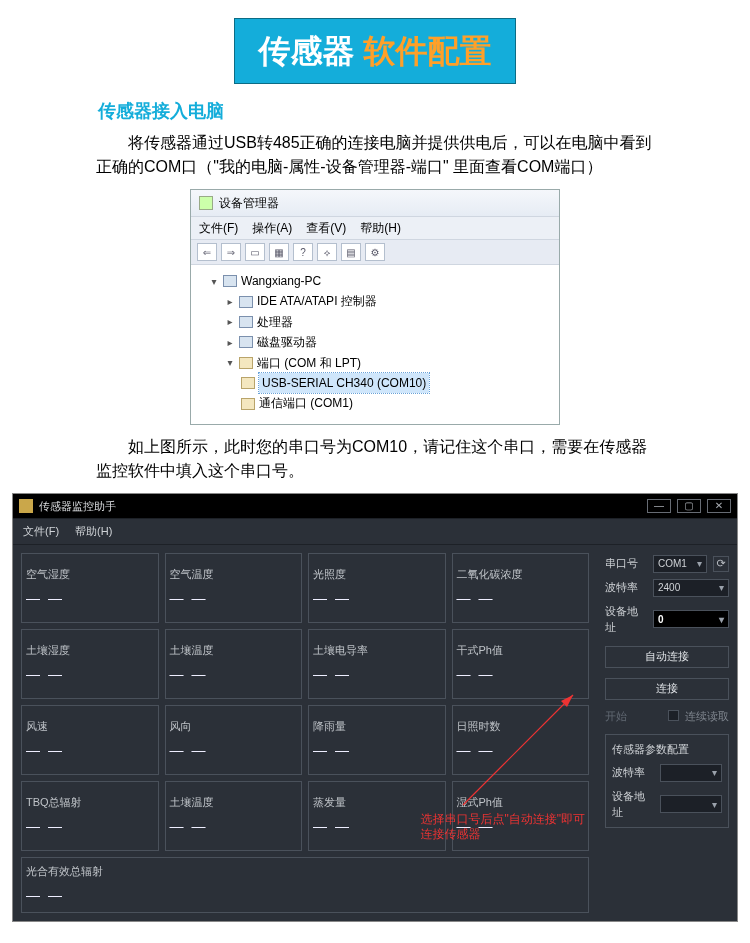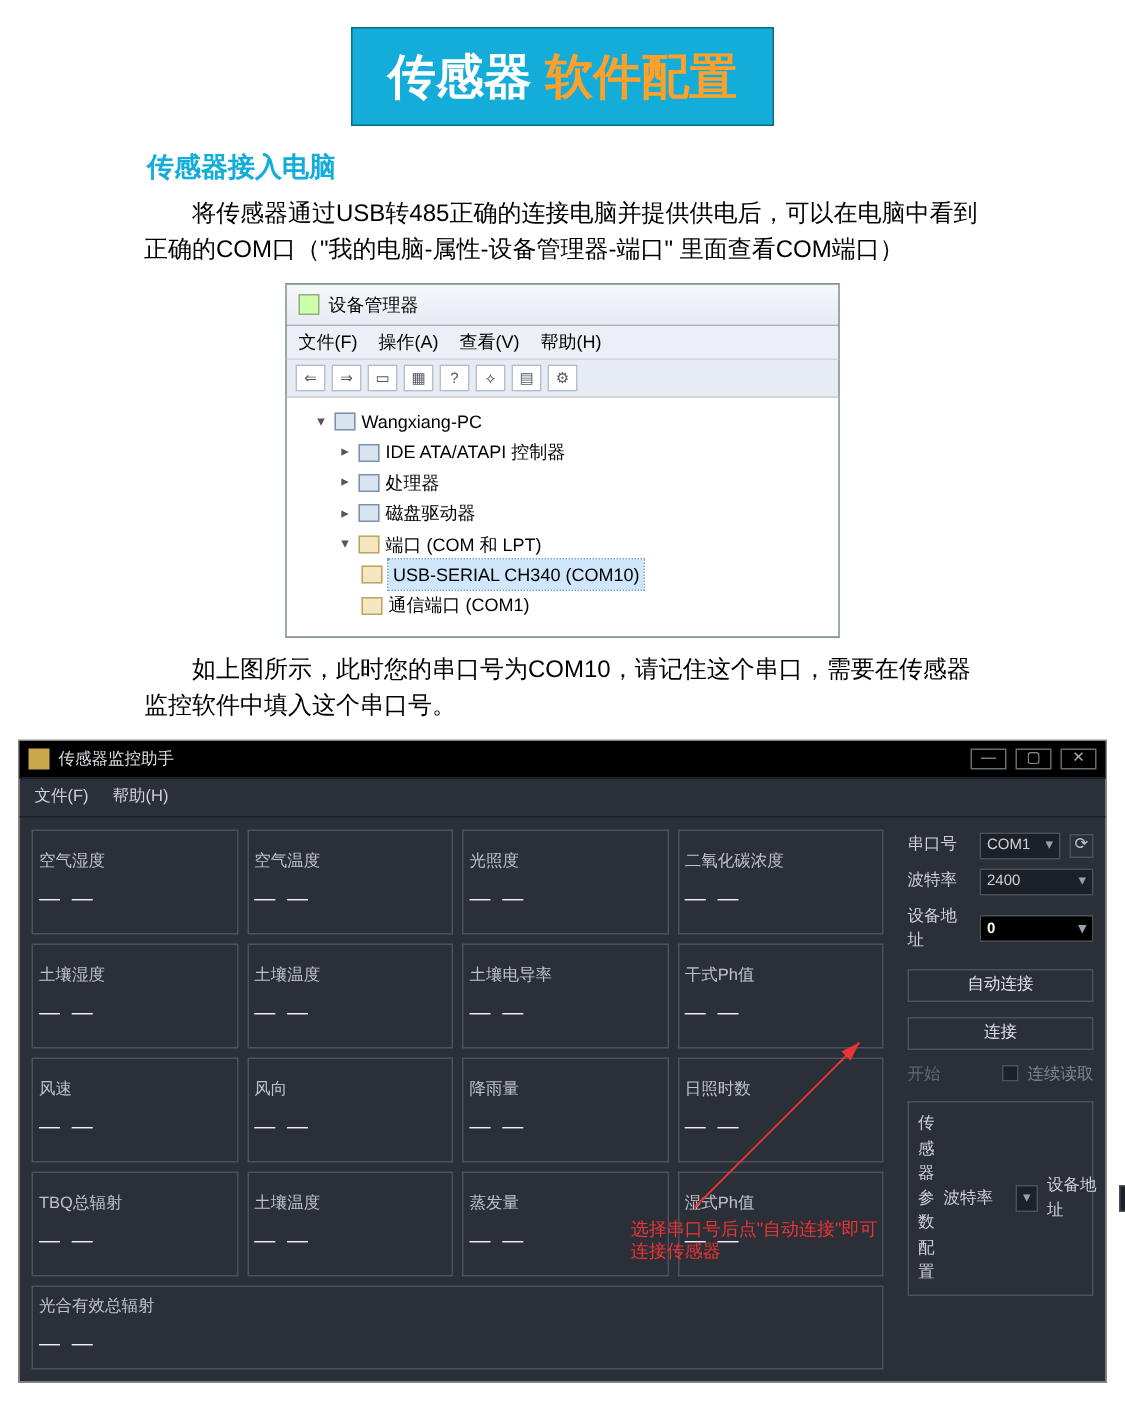--- a/index.html
+++ b/index.html
@@ -111,21 +111,21 @@
   .side { width:140px; padding:10px 8px 8px 8px; display:flex; flex-direction:column; gap:6px; }
   .srow { display:flex; align-items:center; gap:6px; }
   .slab { width:42px; color:#cfd2d6; }
   .sel-box { flex:1; height:18px; background:#1c2027; border:1px solid #4a515b; color:#cfd2d6; display:flex; align-items:center; justify-content:space-between; padding:0 4px; font-size:10px; }
   .sel-box.dark { background:#000; color:#fff; font-weight:bold; }
   .caret { color:#9aa1ab; }
   .sbtn { height:22px; border:1px solid #4a515b; display:flex; align-items:center; justify-content:center; color:#dfe2e6; margin-top:4px; }
   .chkrow { display:flex; align-items:center; gap:6px; color:#7f858e; margin-top:2px; }
   .chk { width:11px; height:11px; border:1px solid #4a515b; background:#1c2027; }
   .sidedim { color:#616872; }
-  .group { border:1px solid #4a515b; padding:6px; margin-top:4px; display:flex; flex-direction:row; gap:6px; }
+  .group { border:1px solid #4a515b; padding:6px; margin-top:4px; display:flex; flex-direction:column; gap:6px; }
   .refresh { width:16px;height:16px;border:1px solid #4a515b;display:flex;align-items:center;justify-content:center;color:#bdc1c7;font-size:11px; }
 </style>
 </head>
 <body>
 
 <div class="banner">
   <span>传感器</span>
   <span class="orange">软件配置</span>
 </div>
 

